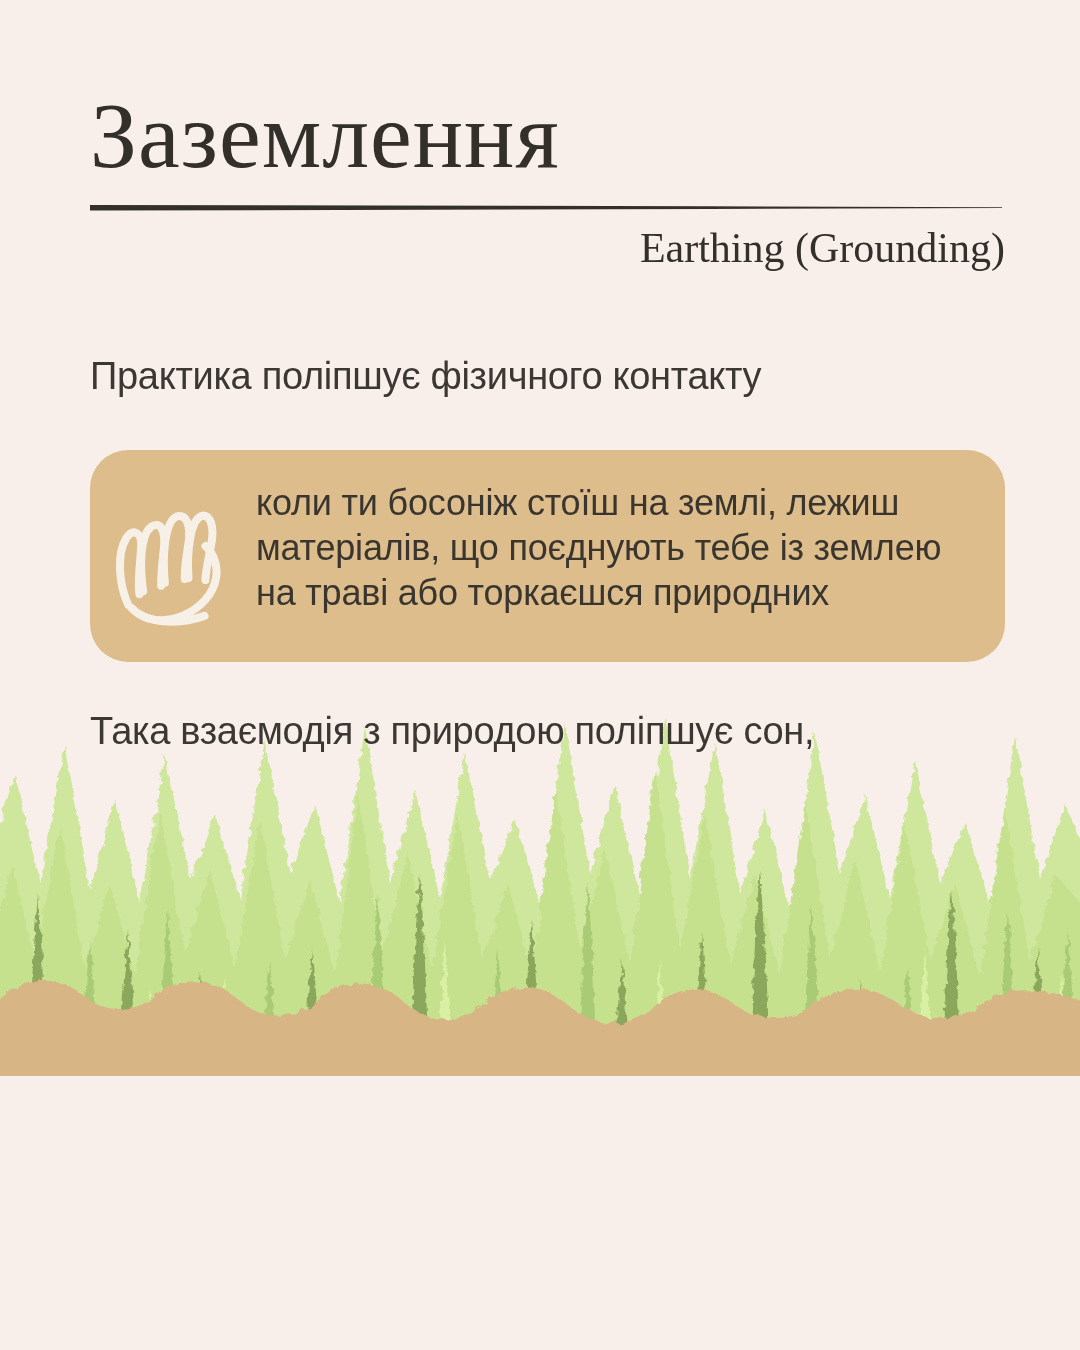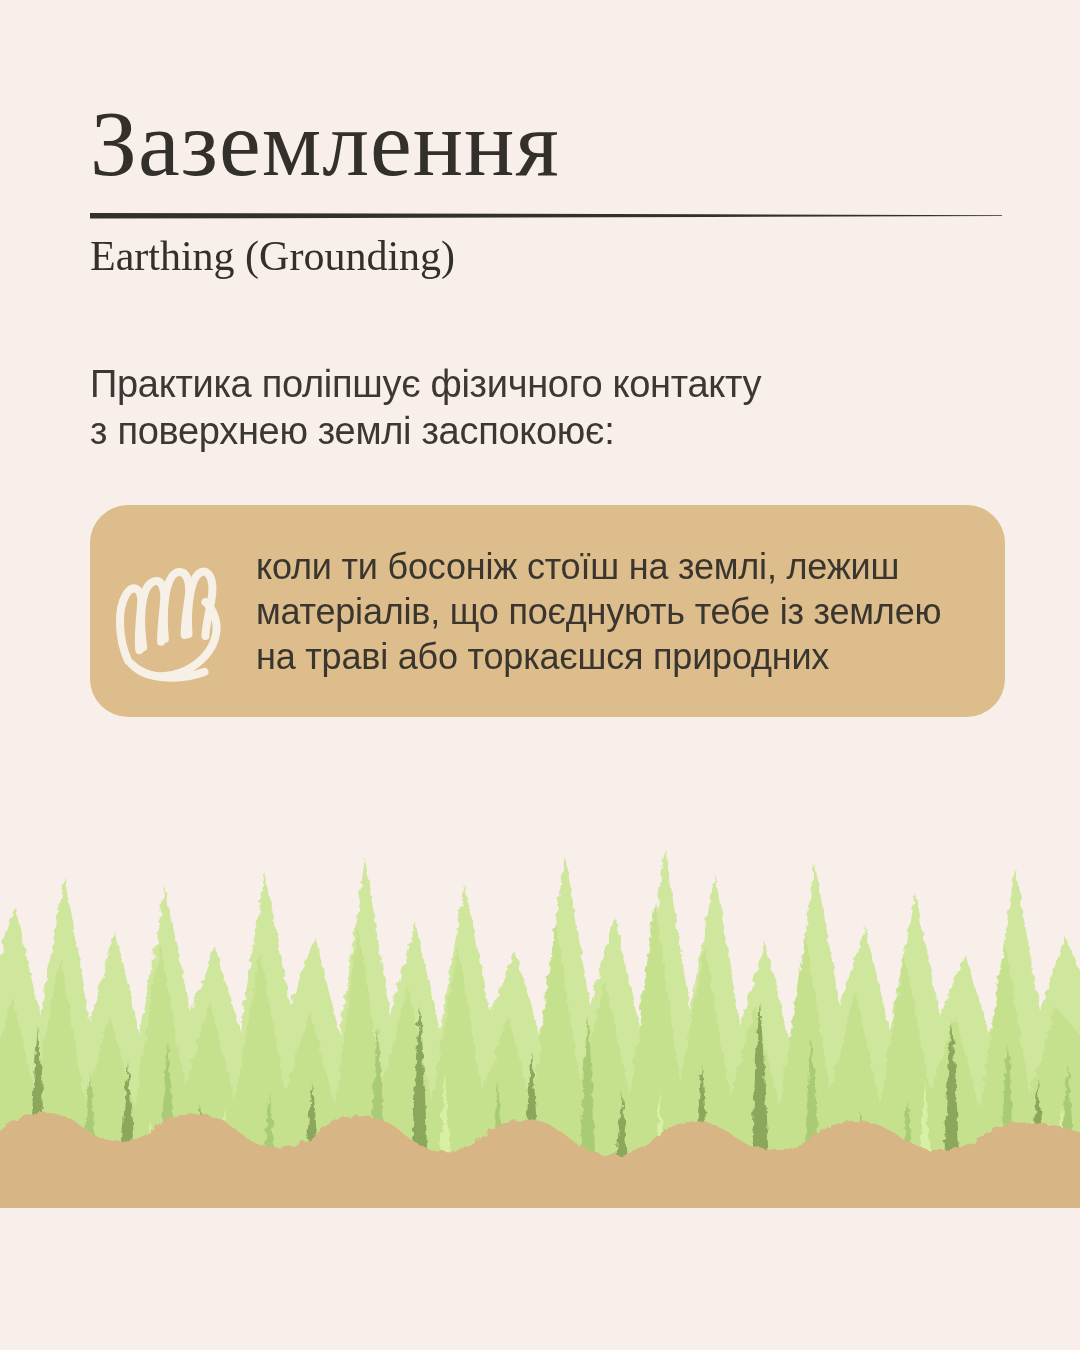--- a/index.html
+++ b/index.html
@@ -19,22 +19,22 @@
   }
   *{box-sizing:border-box;}
   html,body{margin:0;padding:0;}
   body{
     background:var(--background);
     font-family:"Liberation Sans",sans-serif;
   }
   .page{
     position:relative;
     width:1080px;
-    height:1200px;
-    margin:8px auto;
+    height:1076px;
+    margin:0 auto;
     background:var(--background);
     overflow:hidden;
   }
   .content{
     position:relative;
     padding:88px 75px 0 90px;
     z-index:2;
   }
   .title{
     margin:0;
@@ -51,37 +51,37 @@
     width:912px;
     height:8px;
   }
   .underline polygon{fill:var(--text);}
   .subtitle{
     margin-top:13px;
     font-family:"Liberation Serif","DejaVu Serif",serif;
     font-size:42px;
     line-height:1.1;
     color:var(--text);
+    text-align:right;
   }
   .intro{
     margin-top:82px;
     font-size:38px;
     line-height:47px;
     letter-spacing:-0.3px;
     color:var(--body-text);
   }
   .text-line{display:block;}
   .callout{
     margin-top:50px;
     width:915px;
     min-height:212px;
     background:var(--callout-bg);
     border-radius:38px;
     display:flex;
-    align-items:center;
     gap:26px;
     padding:30px 36px 30px 22px;
   }
   .hand{
     flex:0 0 auto;
     width:118px;
     height:150px;
   }
   .hand path{
     fill:none;
@@ -128,40 +128,40 @@
     <h1 class="title">Заземлення</h1>
 
     <svg class="underline" viewBox="0 0 912 8" preserveAspectRatio="none" aria-hidden="true">
       <polygon points="0,1 620,2.2 912,3.3 912,4.1 620,5 0,6.6"></polygon>
     </svg>
 
     <div class="subtitle">Earthing (Grounding)</div>
 
     <p class="intro">
       <span class="text-line">Практика поліпшує фізичного контакту</span>
-      <span class="text-line">з поверхнею землі заспокоює:</span>
     </p>
 
     <div class="callout">
       <svg class="hand" viewBox="0 0 125 155" aria-hidden="true">
         <path d="M17,130 C7,108 5,76 15,60 C22,49 31,53 31,67 C30,86 27,106 29,119"></path>
         <path d="M33,116 C29,88 30,57 41,48 C51,41 57,51 55,70 C53,88 52,101 52,110"></path>
         <path d="M56,107 C53,78 56,43 68,37 C78,33 84,45 81,65 C78,84 77,95 77,103"></path>
         <path d="M81,102 C79,74 83,40 95,36 C104,34 109,47 105,67 C101,87 99,97 99,104"></path>
         <path d="M99,68 C107,75 113,89 110,103 C107,119 94,133 77,141 C61,148 43,149 30,141"></path>
         <path d="M20,133 C35,150 70,152 98,142"></path>
       </svg>
       <div class="callout-text">
         <span class="text-line">коли ти босоніж стоїш на землі, лежиш</span>
         <span class="text-line">матеріалів, що поєднують тебе із землею</span>
         <span class="text-line">на траві або торкаєшся природних</span>
       </div>
     </div>
 
     <p class="outro">
+      <span class="text-line">Така взаємодія з природою поліпшує сон,</span>
     </p>
   </div>
 
   <svg class="grass" viewBox="0 0 1080 362" preserveAspectRatio="none" aria-hidden="true">
     <defs>
       <filter id="rough" x="-5%" y="-5%" width="110%" height="110%">
         <feTurbulence type="fractalNoise" baseFrequency="0.11" numOctaves="3" result="n"></feTurbulence>
         <feDisplacementMap in="SourceGraphic" in2="n" scale="7"></feDisplacementMap>
       </filter>
     </defs>

